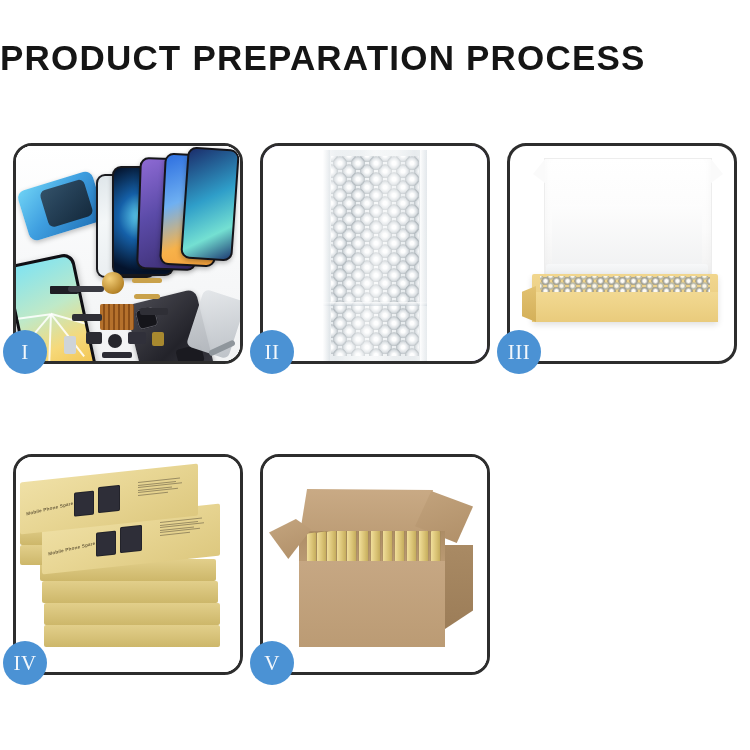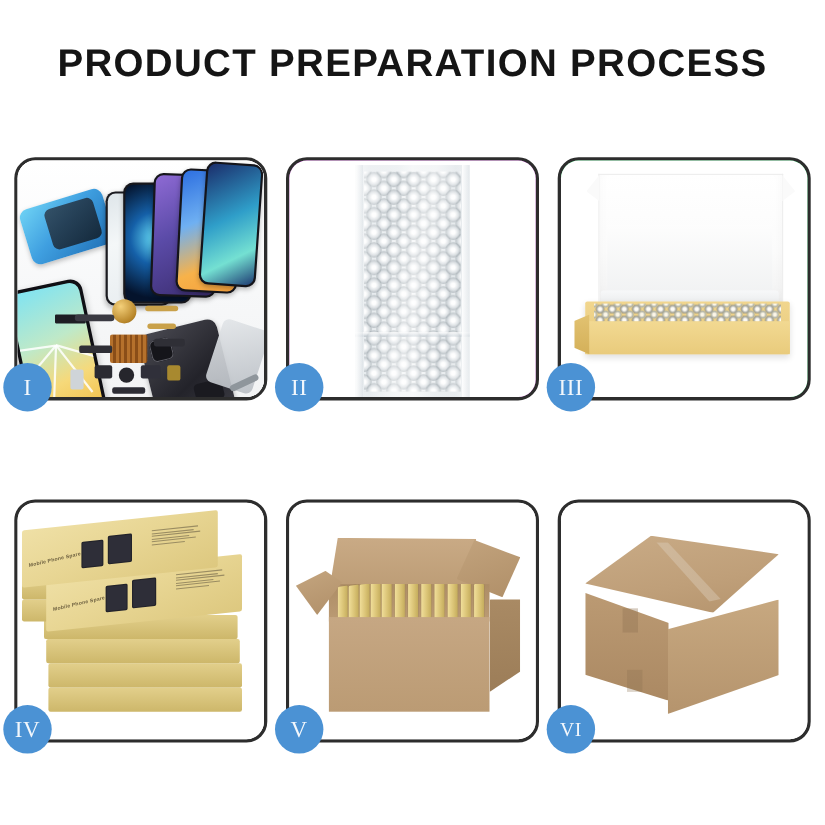--- a/index.html
+++ b/index.html
@@ -6,21 +6,21 @@
   body{
     width:750px;height:750px;
     background:#ffffff;
     font-family:"Liberation Sans","DejaVu Sans",sans-serif;
     overflow:hidden;
     -webkit-font-smoothing:antialiased;
   }
   .page{position:relative;width:750px;height:750px;background:#fff;}
 
   
-  .header{position:absolute;top:0;left:0;width:750px;text-align:center;}
+  .header{position:absolute;top:0;left:0;width:750px;text-align:left;}
   .title{
     margin:0;padding-top:38px;
     font-size:35px;line-height:40px;
     font-weight:700;letter-spacing:1.2px;
     color:#151515;white-space:nowrap;
   }
   .subtitle{
     margin:0;padding-top:10px;
     font-size:15.5px;line-height:20px;
     font-weight:400;letter-spacing:.1px;
@@ -116,21 +116,21 @@
   .flex8{position:absolute;left:112px;top:186px;width:18px;height:12px;background:#30303a;border-radius:2px;}
   .flex9{position:absolute;left:136px;top:186px;width:12px;height:14px;background:#a8892f;border-radius:2px;}
   .flex10{position:absolute;left:48px;top:190px;width:12px;height:18px;background:#cfd4d8;border-radius:2px;}
   .flex11{position:absolute;left:86px;top:206px;width:30px;height:6px;background:#2c2c34;border-radius:2px;}
   .bar{position:absolute;left:34px;top:140px;width:28px;height:8px;background:#1e1e24;border-radius:1px;}
   .tool{position:absolute;right:2px;top:148px;width:44px;height:60px;border-radius:6px;
     background:linear-gradient(150deg,#e3e6e9,#b9bec4);transform:rotate(18deg);opacity:.92;}
   .tool2{position:absolute;right:4px;bottom:10px;width:28px;height:6px;background:#8f969c;border-radius:3px;transform:rotate(-25deg);}
 
   
-  .p2{background:#a21caf;}
+  .p2{background:#c4b5fd;}
   .bwrap{
     position:absolute;left:50%;top:4px;transform:translateX(-50%);
     width:104px;height:213px;
     background:linear-gradient(90deg,#eef1f3 0%,#e4e9ec 12%,#f4f6f7 50%,#e2e7ea 88%,#eff2f4 100%);
   }
   .bubbles{
     position:absolute;left:8px;top:6px;width:88px;height:200px;
     background-image:
       radial-gradient(circle at 50% 45%,rgba(255,255,255,.95) 0 14%,rgba(214,222,228,.9) 38%,rgba(150,165,175,.55) 52%,rgba(255,255,255,0) 58%),
       radial-gradient(circle at 50% 45%,rgba(255,255,255,.95) 0 14%,rgba(214,222,228,.9) 38%,rgba(150,165,175,.55) 52%,rgba(255,255,255,0) 58%);
@@ -138,21 +138,21 @@
     background-position:0 0,9px 8px;
     filter:saturate(.6);
   }
   .bgloss{position:absolute;inset:0;background:
      linear-gradient(100deg,rgba(255,255,255,.55) 0%,rgba(255,255,255,0) 28%,rgba(255,255,255,.45) 52%,rgba(255,255,255,0) 76%,rgba(255,255,255,.4) 100%);}
   .bseam{position:absolute;left:0;right:0;top:152px;height:4px;
     background:linear-gradient(180deg,rgba(255,255,255,.85),rgba(190,200,208,.5));}
   .bedge{position:absolute;top:0;bottom:0;width:7px;background:linear-gradient(90deg,rgba(255,255,255,.9),rgba(205,213,219,.35));}
 
   
-  .p3{background:#22c55e;}
+  .p3{background:#000000;}
   .lid{position:absolute;left:34px;top:12px;width:166px;height:116px;
     background:linear-gradient(180deg,#ffffff 0%,#fbfbfb 60%,#f2f2f2 100%);
     border:1px solid #ededed;border-bottom:none;
     box-shadow:inset 0 -6px 10px rgba(0,0,0,.03);}
   .lid:before,.lid:after{content:"";position:absolute;top:0;width:12px;height:24px;background:#fafafa;}
   .lid:before{left:-12px;clip-path:polygon(100% 0,100% 100%,0 62%);}
   .lid:after{right:-12px;clip-path:polygon(0 0,0 100%,100% 62%);}
   .innerfoam{position:absolute;left:42px;top:58px;width:150px;height:68px;
     background:linear-gradient(180deg,#fdfdfd,#f0f1f2);}
   .foamlip{position:absolute;left:36px;top:118px;width:162px;height:16px;border-radius:3px;
@@ -384,27 +384,15 @@
           <div class="ybar" style="left:112px;top:-1px;height:41px;"></div>
           <div class="ybar" style="left:124px;top:0px;height:40px;"></div>
         </div>
         <div class="c5-flapL"></div>
         <div class="c5-body"></div>
         <div class="c5-right"></div>
       </div>
       <div class="badge">V</div>
     </div>
 
-    <div class="panel p6">
-      <div class="panel-clip">
-        <div class="c6-shine"></div>
-        <div class="c6-top"></div>
-        <div class="c6-tape"></div>
-        <div class="c6-left"></div>
-        <div class="c6-right"></div>
-        <div class="c6-seam" style="left:56px;top:96px;width:14px;height:22px;background:rgba(140,112,80,.35);"></div>
-        <div class="c6-seam" style="left:60px;top:152px;width:14px;height:20px;background:rgba(140,112,80,.3);"></div>
-      </div>
-      <div class="badge w">VI</div>
-    </div>
 
   </div>
 </div>
 
 </body></html>

